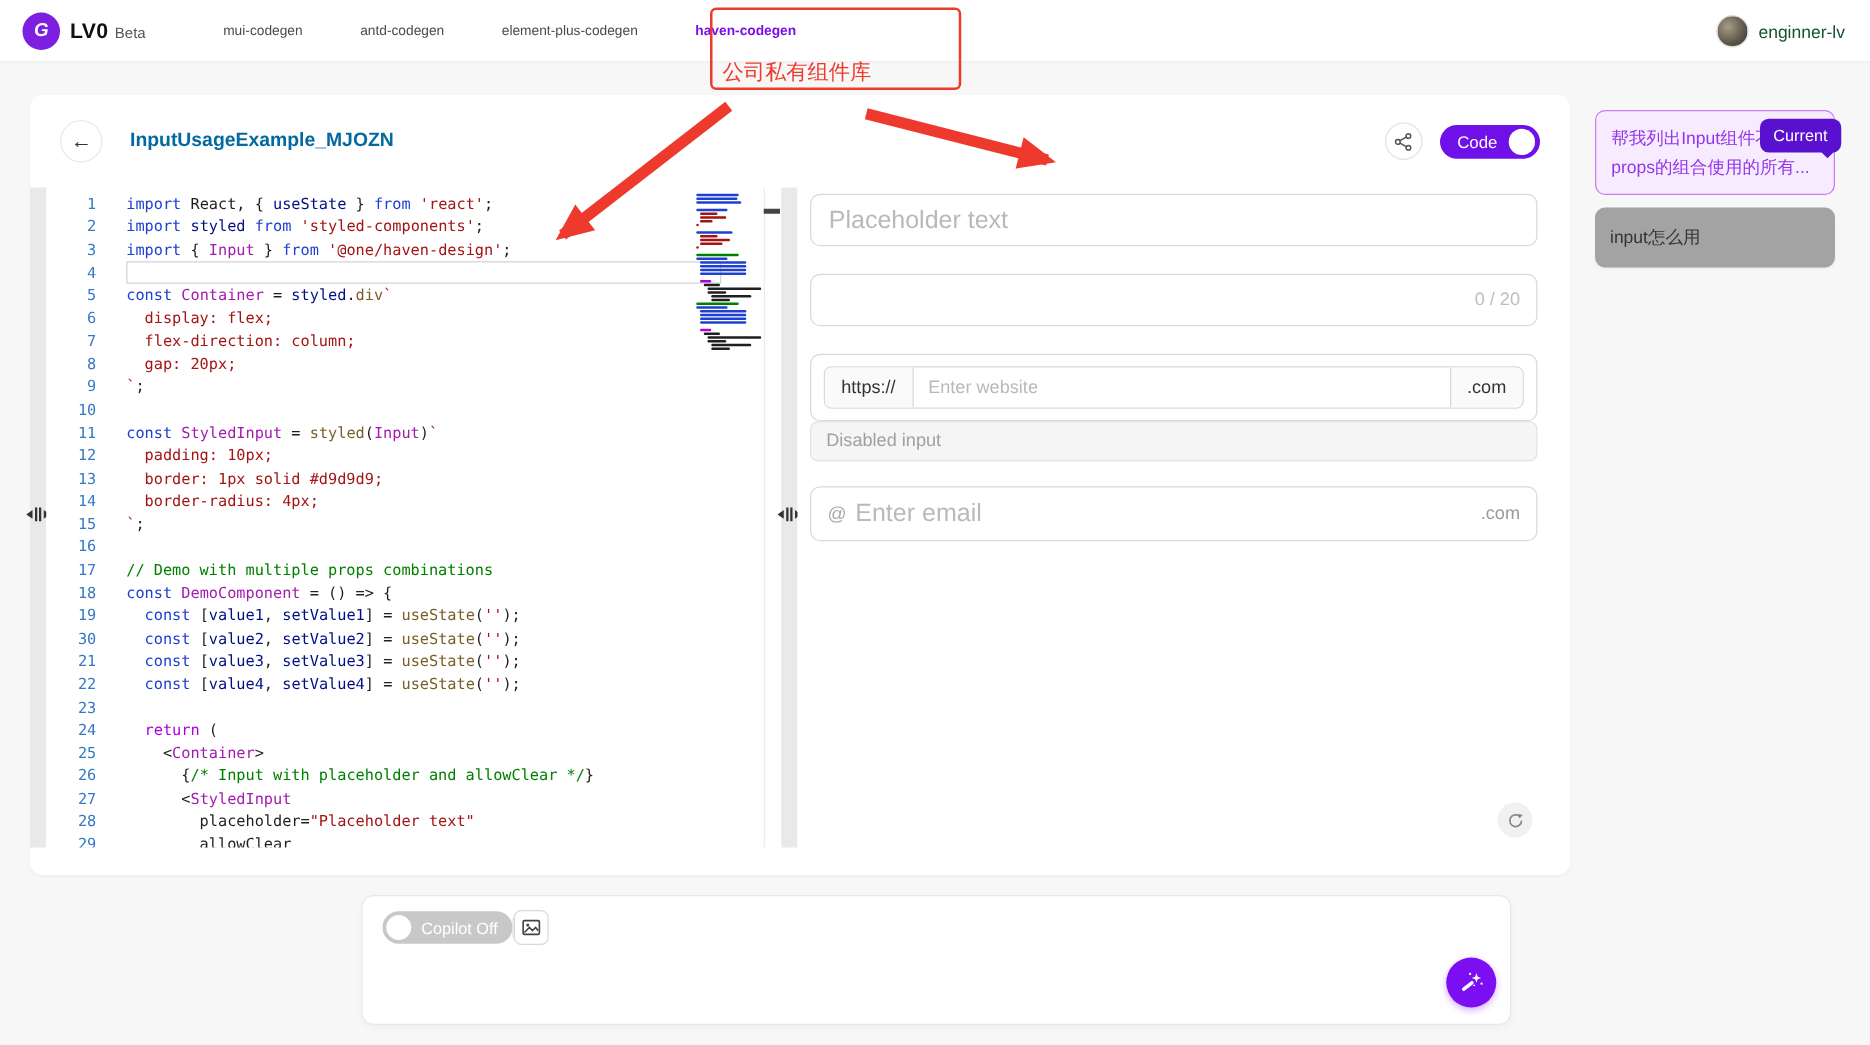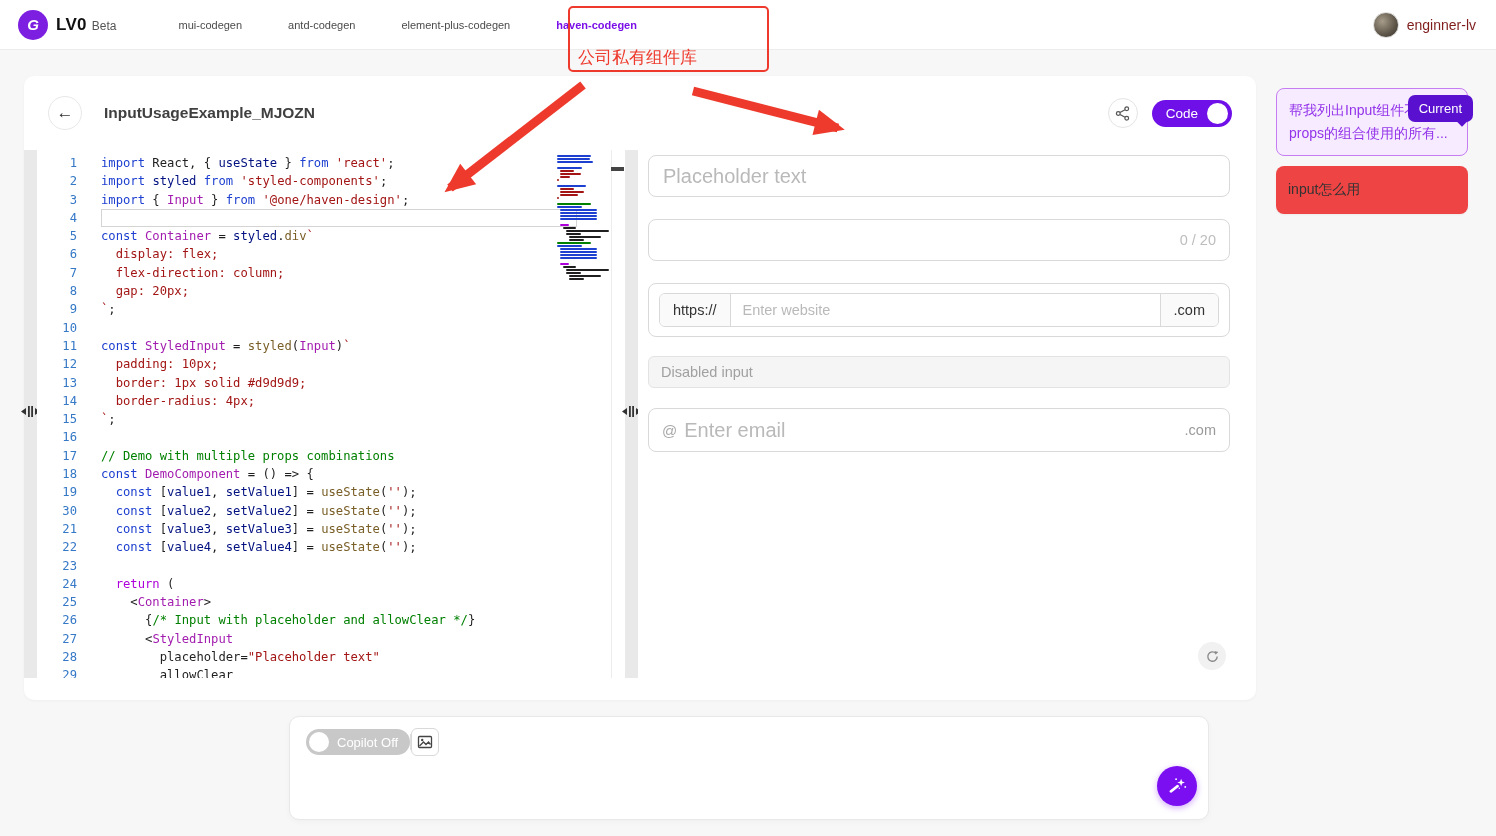--- a/index.html
+++ b/index.html
@@ -10,32 +10,32 @@
   .hdr { position:absolute; left:0; top:0; width:1496px; height:50px; background:#fff; border-bottom:1px solid #ececec; display:flex; align-items:center; z-index:5; }
   .logo-wrap { display:flex; align-items:center; margin-left:18px; }
   .logo { width:30px; height:30px; border-radius:50%; background:#7d1fe0; color:#fff; font-weight:bold; font-size:15px; display:flex; align-items:center; justify-content:center; font-style:italic; }
   .brand { font-size:17px; font-weight:bold; color:#111; margin-left:8px; letter-spacing:.3px; }
   .beta { font-size:12px; color:#555; margin-left:5px; margin-top:3px; }
   .nav { display:flex; align-items:center; margin-left:62px; gap:46px; }
   .nav-item { font-size:11px; color:#4b4b4b; cursor:pointer; white-space:nowrap; }
   .nav-item.active { color:#7a0fe8; font-weight:bold; }
   .user { position:absolute; right:20px; top:0; height:50px; display:flex; align-items:center; gap:8px; }
   .avatar { width:26px; height:26px; border-radius:50%; background:radial-gradient(circle at 35% 35%, #a79c8a, #5d5548 60%, #35302a); border:1px solid #ddd; }
-  .uname { font-size:14px; color:#7f1d1d; }
+  .uname { font-size:14px; color:#14532d; }
 
   
   .red-box { position:absolute; left:568px; top:6px; width:201px; height:66px; border:2.5px solid #ee3a2c; border-radius:5px; z-index:9; pointer-events:none; }
   .red-caption { position:absolute; left:8px; top:38px; font-size:17px; color:#ee3a2c; white-space:nowrap; }
   .arrows { position:absolute; left:0; top:0; width:1496px; height:836px; z-index:8; pointer-events:none; }
 
   
   .card { position:absolute; left:24px; top:76px; width:1232px; height:624px; background:#fff; border-radius:10px; box-shadow:0 1px 3px rgba(0,0,0,.04); }
   .card-hd { height:74px; display:flex; align-items:center; padding:0 24px; }
   .back-btn { width:34px; height:34px; border-radius:50%; border:1px solid #e8e8e8; background:#fff; display:flex; align-items:center; justify-content:center; font-size:17px; color:#333; cursor:pointer; }
-  .card-title { margin-left:22px; font-size:15.5px; font-weight:bold; color:#404040; }
+  .card-title { margin-left:22px; font-size:15.5px; font-weight:bold; color:#0369a1; }
   .card-hd-right { margin-left:auto; display:flex; align-items:center; gap:14px; }
   .share-btn { width:30px; height:30px; border-radius:50%; border:1px solid #e4e4e4; background:#fff; display:flex; align-items:center; justify-content:center; cursor:pointer; }
   .code-toggle { height:27px; min-width:76px; border-radius:14px; background:#7010e8; display:flex; align-items:center; cursor:pointer; padding:0 4px 0 14px; }
   .code-toggle .lbl { color:#fff; font-size:13.5px; margin-right:9px; }
   .code-toggle .knob { width:21px; height:21px; border-radius:50%; background:#fff; }
 
   
   .content { position:absolute; left:0; top:74px; width:1232px; height:528px; display:flex; }
   .gutter { width:13px; background:#e9e9e9; position:relative; flex:none; }
   .gutter .handle { position:absolute; left:-3px; top:254px; width:19px; height:15px; }
@@ -59,33 +59,33 @@
   .in1 { height:42px; }
   .in2 { height:42px; margin-top:22px; }
   .counter { position:absolute; right:13px; top:0; height:100%; display:flex; align-items:center; color:#bdbdbd; font-size:14.5px; }
   .in3 { margin-top:22px; height:54px; padding:9px 10px; }
   .addon-group { display:flex; height:34px; border:1px solid #d9d9d9; border-radius:6px; overflow:hidden; }
   .addon { background:#fafafa; display:flex; align-items:center; padding:0 13px; font-size:14.5px; color:#333; flex:none; }
   .addon.before { border-right:1px solid #d9d9d9; }
   .addon.after { border-left:1px solid #d9d9d9; }
   .addon-group input { flex:1; border:none; outline:none; font-size:14.5px; padding:0 12px; color:#333; font-family:"Liberation Sans",sans-serif; }
   .addon-group input::placeholder { color:#b9b9b9; }
-  .in4 { margin-top:19px; height:32px; background:#f5f5f5; border-color:#e3e3e3; border-radius:6px; display:flex; align-items:center; }
+  .in4 { height:32px; background:#f5f5f5; border-color:#e3e3e3; border-radius:6px; display:flex; align-items:center; }
   .in4 input { color:#a0a0a0; font-size:14.5px; padding:0 12px; }
   .in5 { margin-top:20px; height:44px; display:flex; align-items:center; }
   .prefix { color:#a9a9a9; font-size:15px; padding-left:13px; }
   .in5 input { padding-left:7px; }
   .suffix { color:#9a9a9a; font-size:14.5px; padding-right:13px; }
   .refresh-btn { position:absolute; right:30px; bottom:8px; width:28px; height:28px; border-radius:50%; background:#f1f1f1; border:none; display:flex; align-items:center; justify-content:center; cursor:pointer; }
 
   
   .rsb { position:absolute; left:1276px; top:88px; width:192px; }
   .rsb-card { border-radius:8px; padding:10px 12px; font-size:14px; position:relative; }
   .rsb-card.active { background:#f7ecff; border:1px solid #c77df2; color:#9333ea; line-height:1.65; }
-  .rsb-card.plain { background:#ef4444; margin-top:10px; color:#333; box-shadow:0 1px 2px rgba(0,0,0,.05); height:48px; display:flex; align-items:center; }
+  .rsb-card.plain { background:#a3a3a3; margin-top:10px; color:#333; box-shadow:0 1px 2px rgba(0,0,0,.05); height:48px; display:flex; align-items:center; }
   .cur-badge { position:absolute; right:-6px; top:6px; background:#5a10cf; color:#fff; font-size:13px; padding:3px 11px; border-radius:7px; z-index:2; }
   .cur-badge::after { content:""; position:absolute; right:7px; bottom:-3px; width:8px; height:8px; background:#5a10cf; transform:rotate(45deg); }
 
   
   .composer { position:absolute; left:289px; top:716px; width:920px; height:104px; background:#fff; border:1px solid #e8e8e8; border-radius:10px; box-shadow:0 2px 6px rgba(0,0,0,.03); }
   .comp-top { display:flex; align-items:center; padding:11px 16px 0 16px; gap:0; }
   .copilot-pill { height:26px; background:#c8c8c8; border-radius:13px; display:flex; align-items:center; padding:0 12px 0 3px; cursor:pointer; }
   .copilot-pill .knob { width:20px; height:20px; border-radius:50%; background:#fff; margin-right:8px; }
   .copilot-pill .lbl { color:#fff; font-size:13px; }
   .vdiv { width:1px; height:16px; background:#e0e0e0; }

